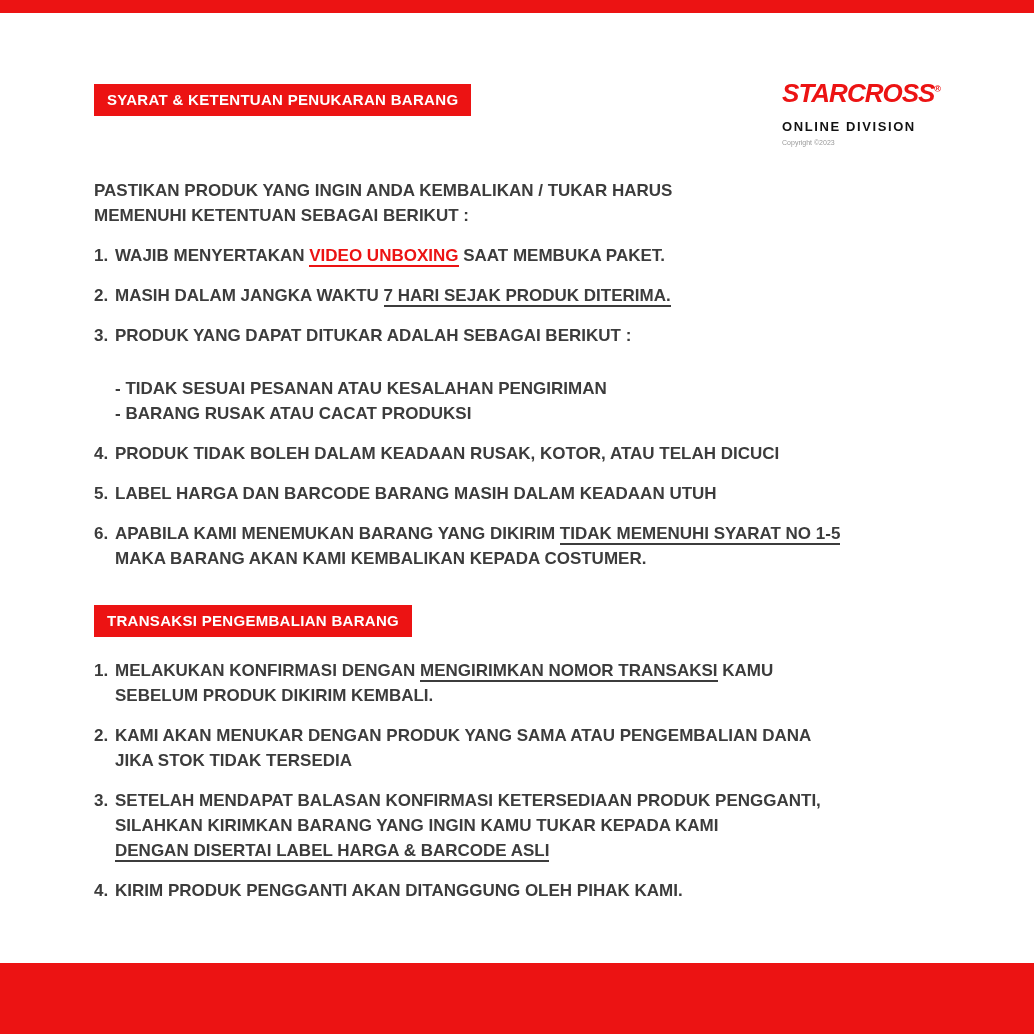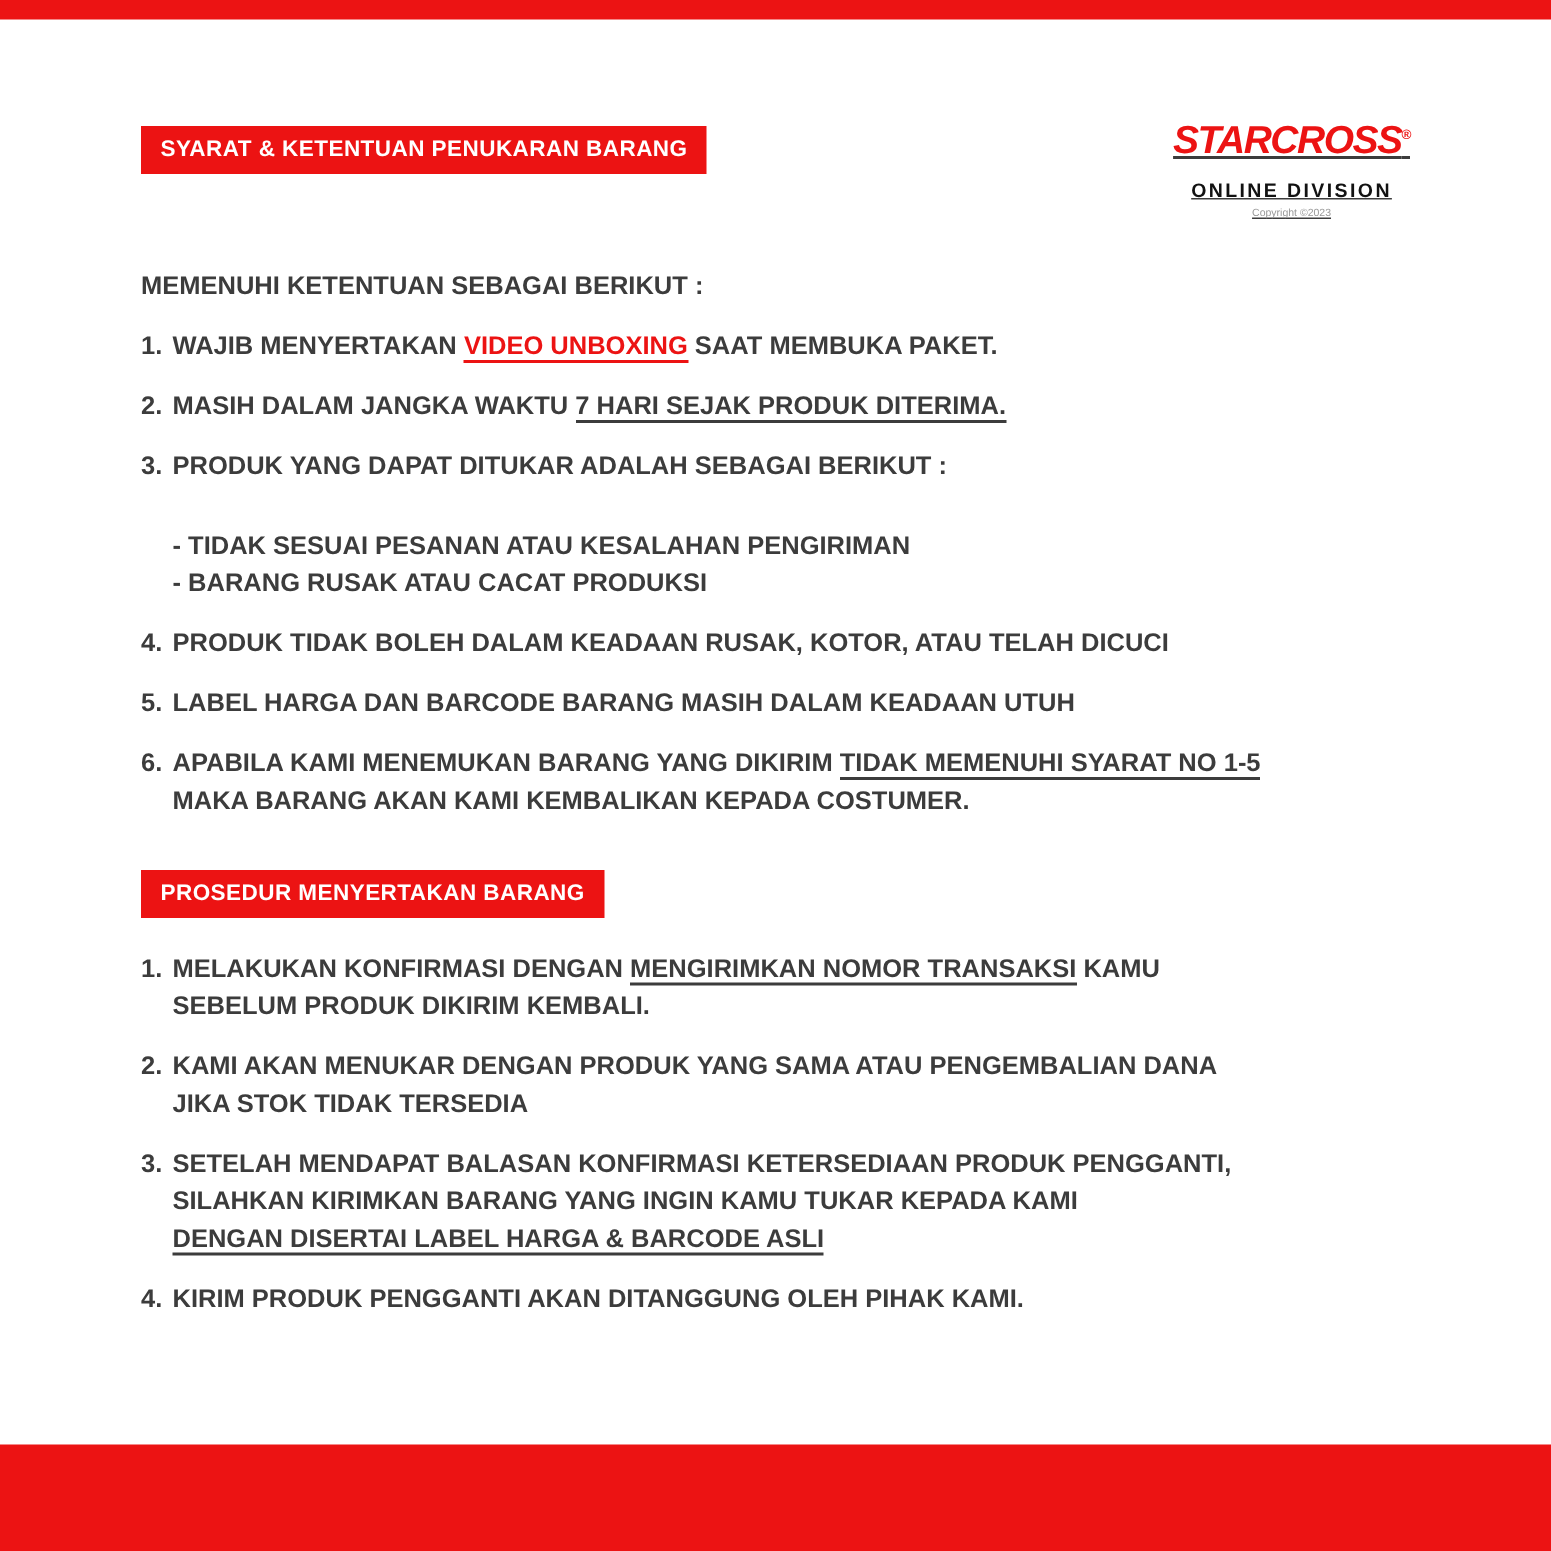--- a/index.html
+++ b/index.html
@@ -19,21 +19,21 @@
   .badge {
     display:inline-block;
     background:var(--accent,#ec1313);
     color:#ffffff;
     font-size:15px;
     line-height:16px;
     padding:8px 13px;
     letter-spacing:0.3px;
     white-space:nowrap;
   }
-  .brand { text-align:center; line-height:1; margin-top:-4px;text-decoration:underline; }
+  .brand { text-align:left; line-height:1; margin-top:-4px; }
   .brand-name { color:var(--accent,#ec1313); font-size:26px; font-style:italic; letter-spacing:-1px; white-space:nowrap; }
   .brand-reg { font-size:9px; vertical-align:super; font-style:normal; }
   .brand-division { font-size:13px; letter-spacing:1.6px; color:#121212; margin-top:14px; }
   .brand-copy { font-size:7px; color:#999999; font-weight:400; margin-top:6px; }
   .intro { margin-top:32px; font-size:17px; line-height:25px; }
   .list { margin-top:8px; }
   .list-procedure { margin-top:21px; }
   .item { display:flex; margin-top:15px; font-size:17px; line-height:25px; }
   .marker { width:21px; flex-shrink:0; }
   .item-body { flex:1; }
@@ -53,20 +53,21 @@
   <div class="header-row">
     <div class="badge">SYARAT &amp; KETENTUAN PENUKARAN BARANG</div>
     <div class="brand">
       <div class="brand-name"><span>STARCROSS</span><span class="brand-reg">®</span></div>
       <div class="brand-division">ONLINE DIVISION</div>
       <div class="brand-copy">Copyright ©2023</div>
     </div>
   </div>
 
   <div class="intro">
+    <div>PASTIKAN PRODUK YANG INGIN ANDA KEMBALIKAN / TUKAR HARUS</div>
     <div>MEMENUHI KETENTUAN SEBAGAI BERIKUT :</div>
   </div>
 
   <div class="list">
       <div class="item">
         <span class="marker">1.</span>
         <div class="item-body">
           <div class="tline"><span class="seg-n">WAJIB MENYERTAKAN </span><span class="seg-ru">VIDEO UNBOXING</span><span class="seg-n"> SAAT MEMBUKA PAKET.</span></div>
         </div>
       </div>
@@ -98,21 +99,21 @@
       </div>
       <div class="item">
         <span class="marker">6.</span>
         <div class="item-body">
           <div class="tline"><span class="seg-n">APABILA KAMI MENEMUKAN BARANG YANG DIKIRIM </span><span class="seg-u">TIDAK MEMENUHI SYARAT NO 1-5</span></div>
           <div class="tline"><span class="seg-n">MAKA BARANG AKAN KAMI KEMBALIKAN KEPADA COSTUMER.</span></div>
         </div>
       </div>
     </div>
 
-  <div class="badge badge2">PROSEDUR MENYERTAKAN BARANG</div>
+  <div class="badge badge2">TRANSAKSI PENGEMBALIAN BARANG</div>
 
   <div class="list list-procedure">
       <div class="item">
         <span class="marker">1.</span>
         <div class="item-body">
           <div class="tline"><span class="seg-n">MELAKUKAN KONFIRMASI DENGAN </span><span class="seg-u">MENGIRIMKAN NOMOR TRANSAKSI</span><span class="seg-n"> KAMU</span></div>
           <div class="tline"><span class="seg-n">SEBELUM PRODUK DIKIRIM KEMBALI.</span></div>
         </div>
       </div>
       <div class="item">

